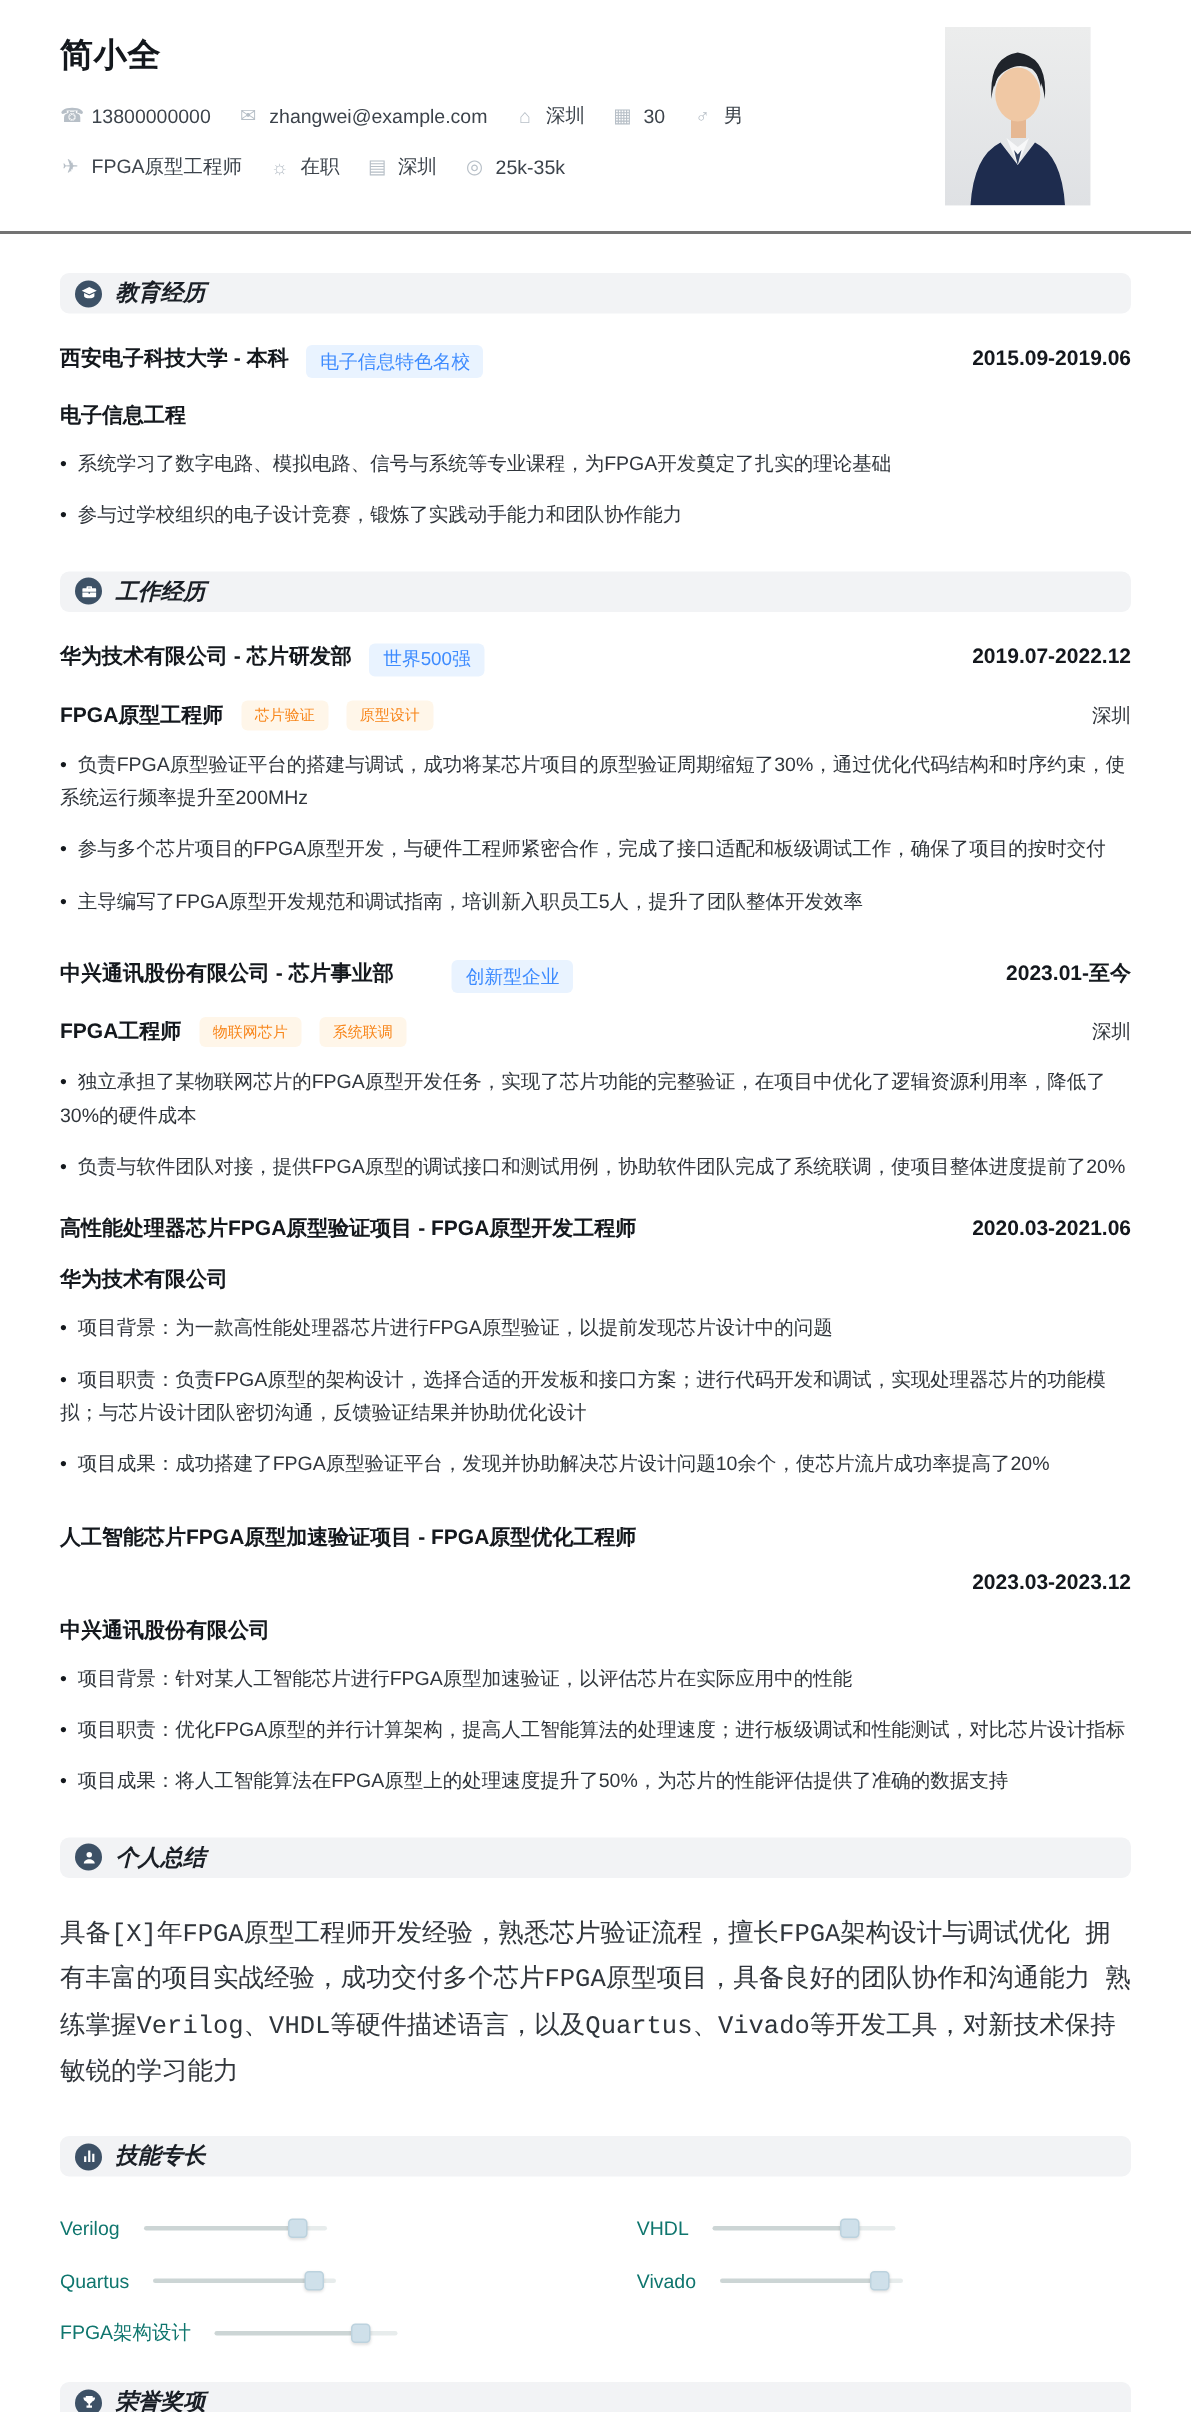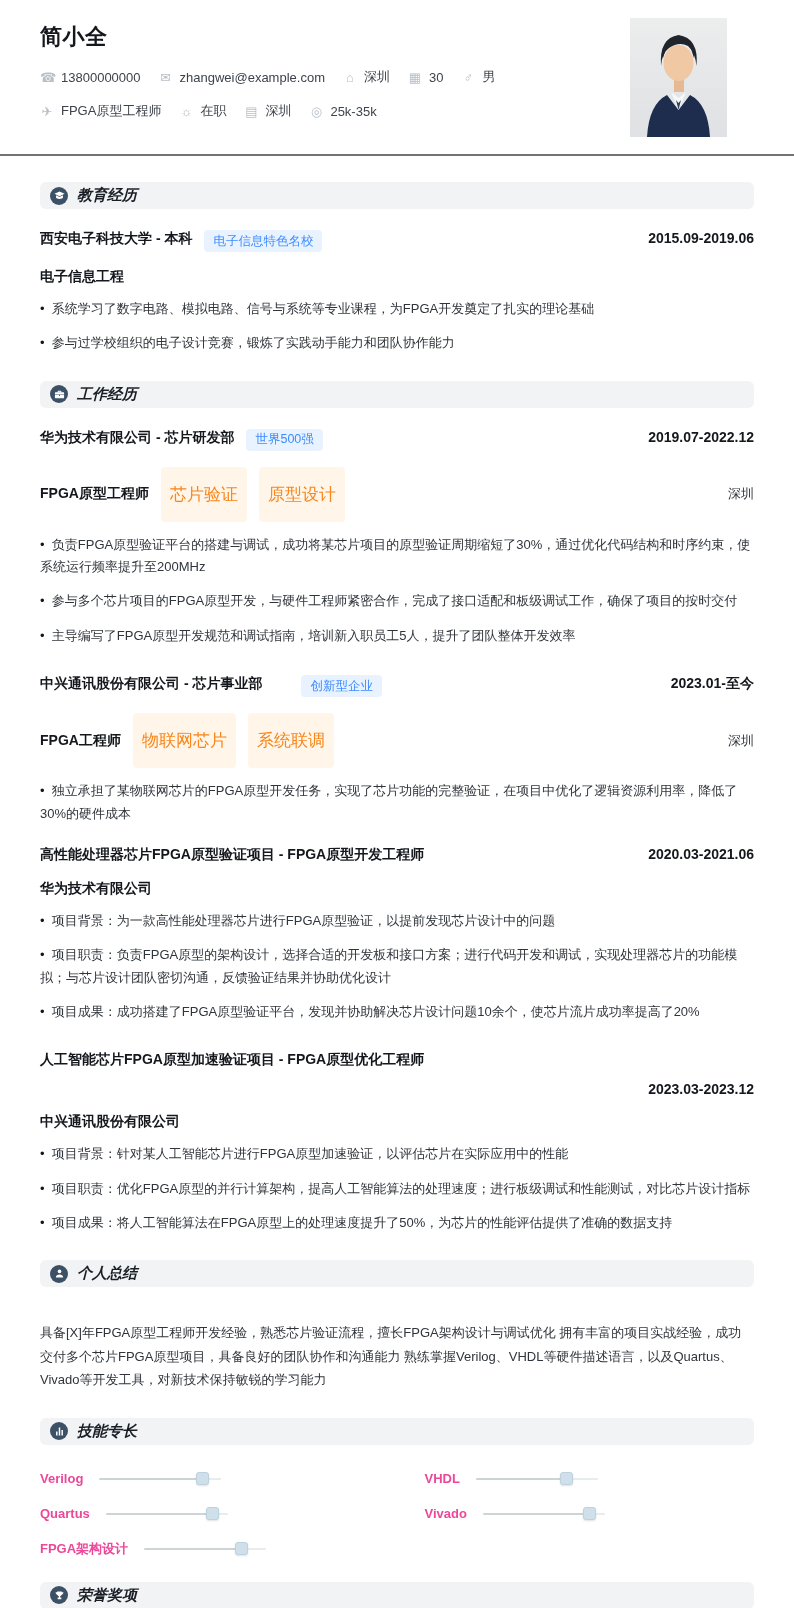--- a/index.html
+++ b/index.html
@@ -25,30 +25,30 @@
 
   .content { padding:0 40px; }
 
   .e-head { display:flex; align-items:flex-start; gap:12px; margin-top:21px; }
   .e-name { font-size:14px; font-weight:bold; color:#14181d; }
   .e-date { margin-left:auto; font-size:14px; font-weight:bold; color:#14181d; white-space:nowrap; }
   .e-sub  { display:flex; align-items:center; gap:12px; margin-top:16px; }
   .e-role { font-size:14px; font-weight:bold; color:#14181d; }
   .e-loc  { margin-left:auto; font-size:13px; color:#30353b; }
   .tag-blue   { font-size:12.5px; color:#3d8bff; background:#e9f3ff; border-radius:4px; padding:2.5px 9px; white-space:nowrap; }
-  .tag-orange { font-size:17px; color:#f8861b; background:#fff6e9; border-radius:4px; padding:16px 9px; white-space:nowrap; }
+  .tag-orange { font-size:10px; color:#f8861b; background:#fff6e9; border-radius:4px; padding:3px 9px; white-space:nowrap; }
   .bullet { margin-top:12px; font-size:13px; line-height:1.72; color:#30353b; }
   .bullet::before { content:"•\00a0\00a0"; color:#14181d; }
   .plain { margin-top:16px; font-size:14px; font-weight:bold; color:#14181d; }
-  .summary { margin-top:34px; font-size:13px; line-height:1.8; color:#30353b; }
+  .summary { margin-top:24px; font-size:17px; line-height:1.8; color:#30353b;font-family:Liberation Mono, monospace; }
 
   
   .skills { display:grid; grid-template-columns:1fr 1fr; column-gap:55px; margin-top:6px; }
   .skill { display:flex; align-items:center; margin-top:21px; height:14px; }
-  .skill-label { font-size:13px; color:#ec4899; margin-right:16px; white-space:nowrap;font-weight:bold; }
+  .skill-label { font-size:13px; color:#0f766e; margin-right:16px; white-space:nowrap; }
   .slider { position:relative; width:122px; height:14px; --p:80%; }
   .slider .track { position:absolute; top:6px; left:0; right:0; height:2.5px; border-radius:2px;
        background:linear-gradient(to right,#ccd5d5 0,#ccd5d5 var(--p),#e7ecec var(--p),#e7ecec 100%); }
   .slider .thumb { position:absolute; top:0.5px; left:calc(var(--p) - 7px); width:13px; height:13px;
        border-radius:3px; background:#cfe0ea; border:1px solid #bcd2de; box-shadow:0 1px 2px rgba(0,0,0,.12); }
 </style>
 </head>
 <body>
 
 <div class="page">
@@ -170,20 +170,21 @@
         <span class="tag-blue">创新型企业</span>
         <span class="e-date">2023.01-至今</span>
       </div>
       <div class="e-sub">
         <span class="e-role">FPGA工程师</span>
         <span class="tag-orange">物联网芯片</span>
         <span class="tag-orange">系统联调</span>
         <span class="e-loc">深圳</span>
       </div>
       <div class="bullet">独立承担了某物联网芯片的FPGA原型开发任务，实现了芯片功能的完整验证，在项目中优化了逻辑资源利用率，降低了30%的硬件成本</div>
+      <div class="bullet">负责与软件团队对接，提供FPGA原型的调试接口和测试用例，协助软件团队完成了系统联调，使项目整体进度提前了20%</div>
     </div>
 
 
     <div>
       <div class="e-head">
         <span class="e-name">高性能处理器芯片FPGA原型验证项目 - FPGA原型开发工程师</span>
         <span class="e-date">2020.03-2021.06</span>
       </div>
       <div class="plain">华为技术有限公司</div>
       <div class="bullet">项目背景：为一款高性能处理器芯片进行FPGA原型验证，以提前发现芯片设计中的问题</div>

